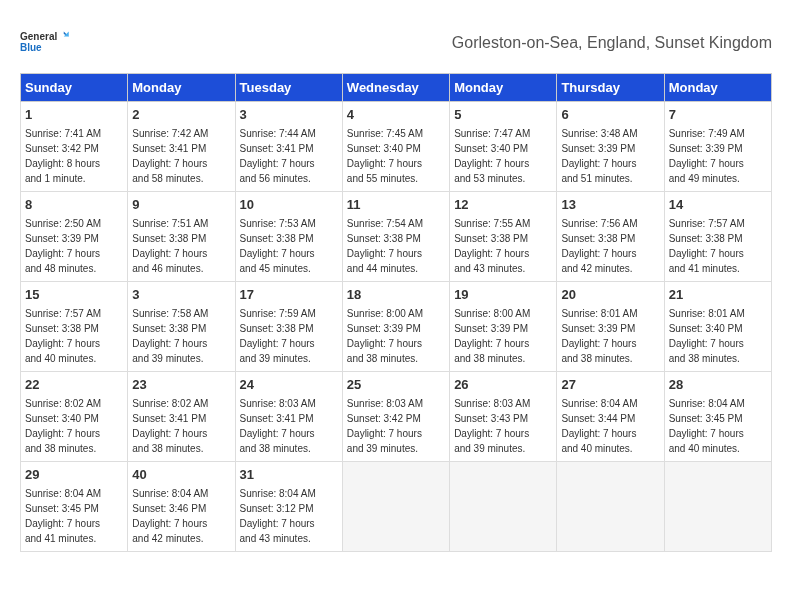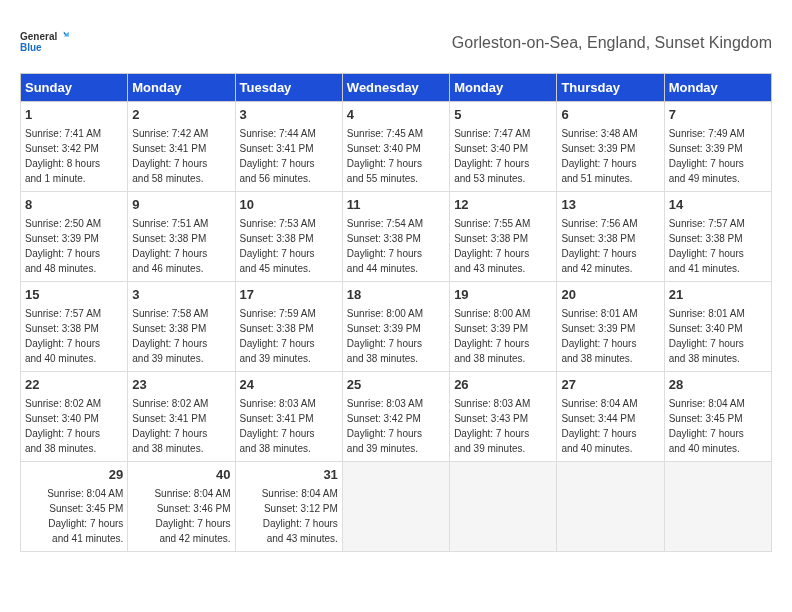--- a/index.html
+++ b/index.html
@@ -324,21 +324,21 @@
       </td>
         <td>
         <span class="day-number">28</span>
         <div class="day-info">
           <div>Sunrise: 8:04 AM</div>
           <div>Sunset: 3:45 PM</div>
           <div>Daylight: 7 hours<br>and 40 minutes.</div>
         </div>
       </td>
       </tr>
-      <tr style="height: 90px; text-align: right;">
+      <tr style="height: 90px;">
         <td>
         <span class="day-number">29</span>
         <div class="day-info">
           <div>Sunrise: 8:04 AM</div>
           <div>Sunset: 3:45 PM</div>
           <div>Daylight: 7 hours<br>and 41 minutes.</div>
         </div>
       </td>
         <td>
         <span class="day-number">40</span>

